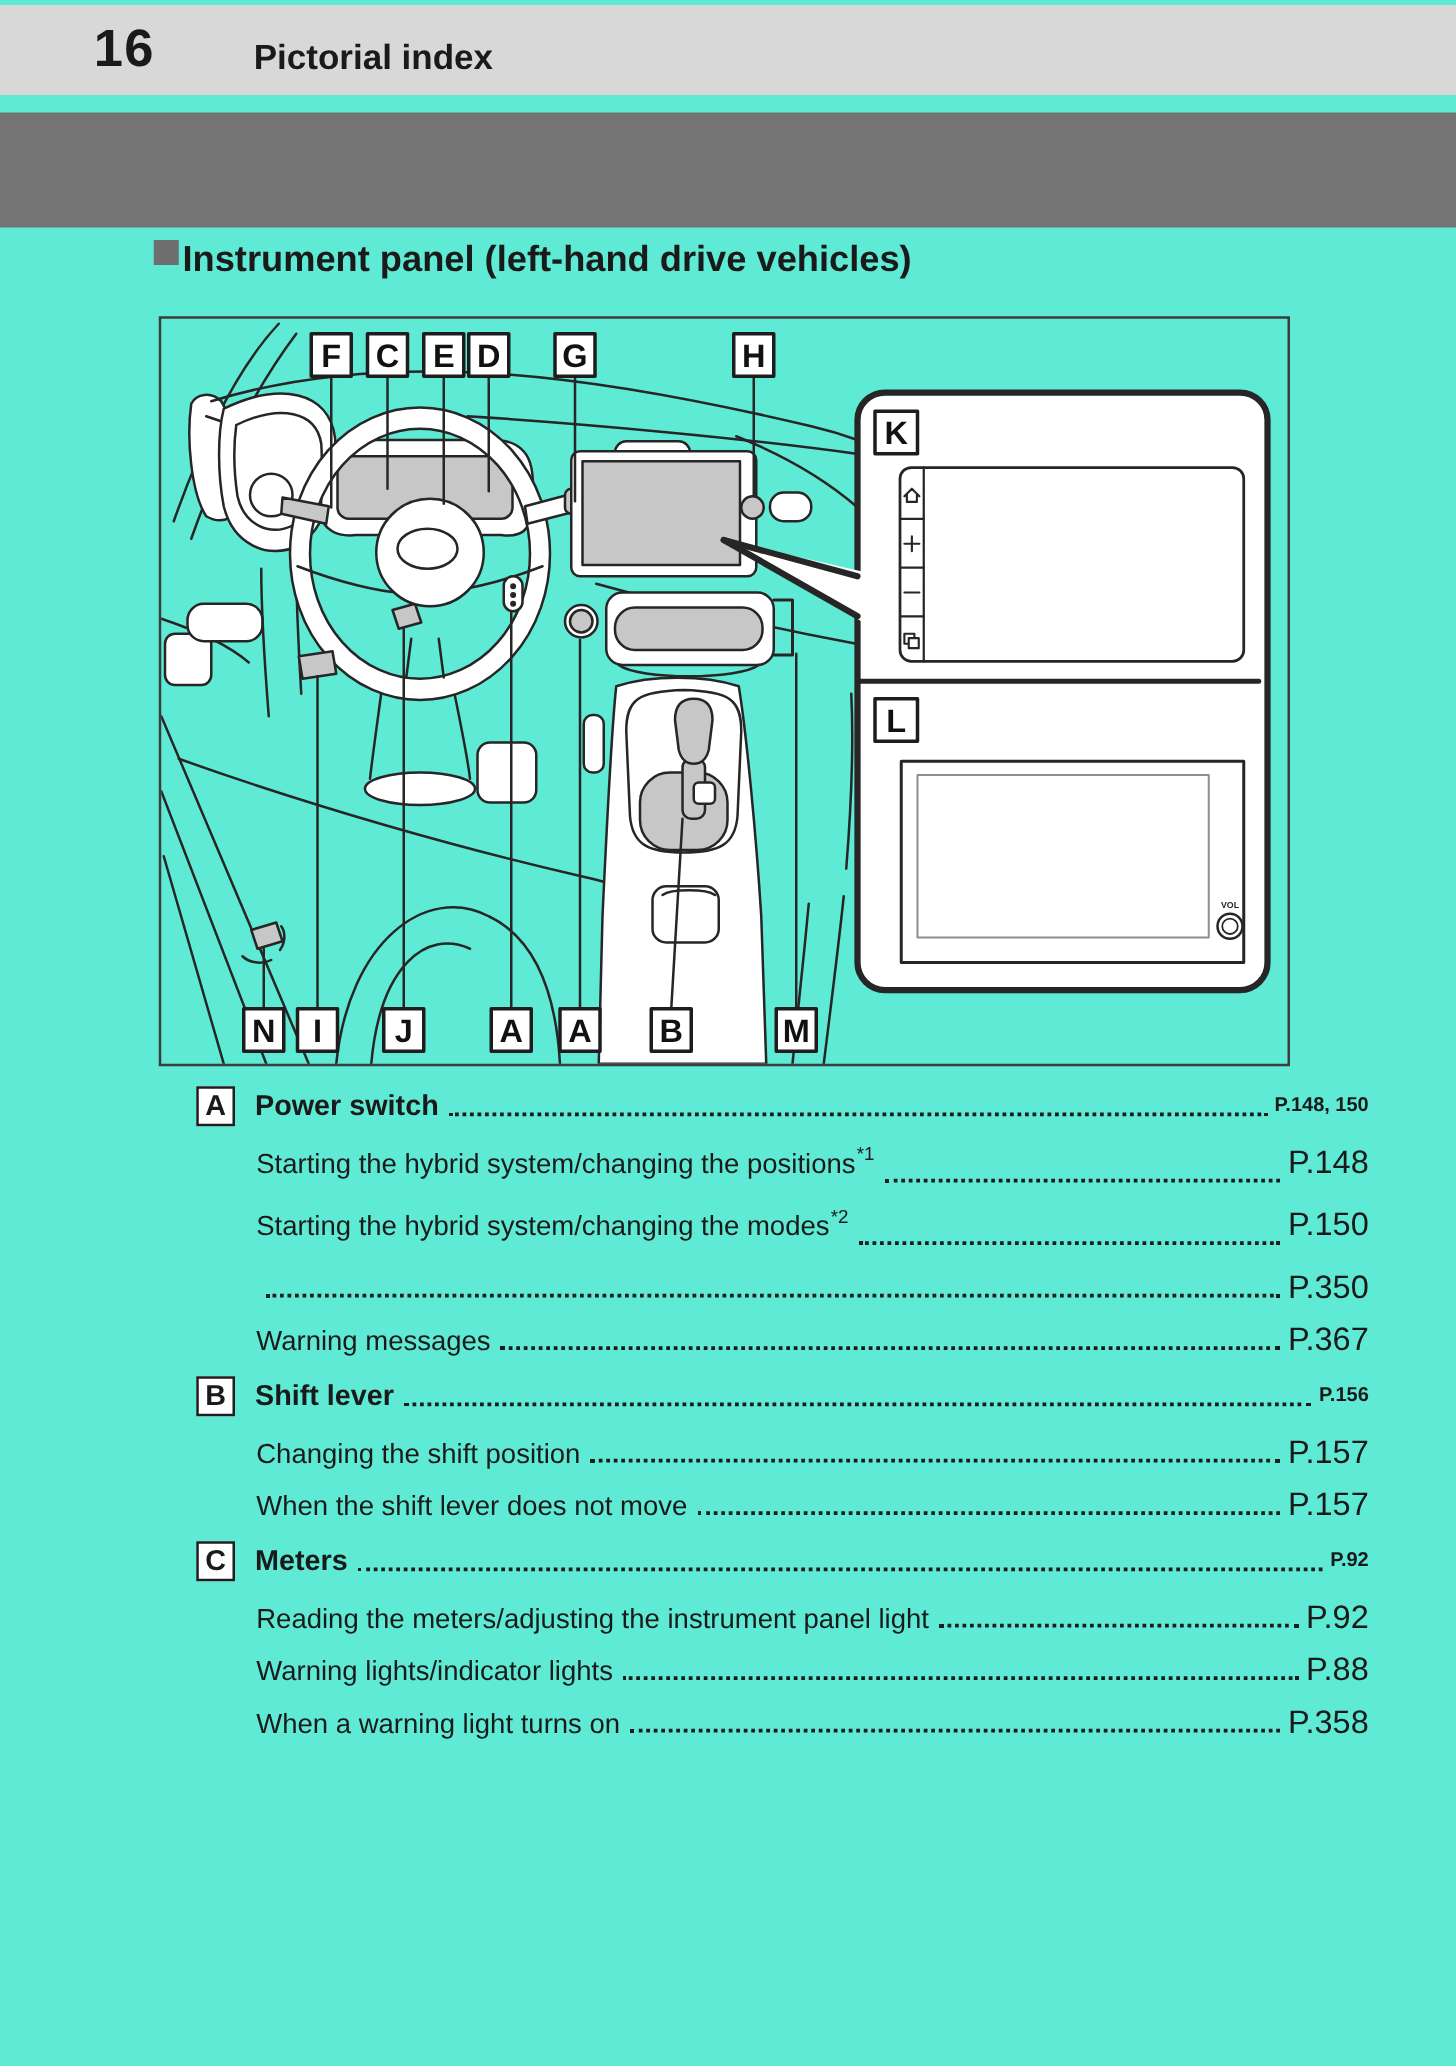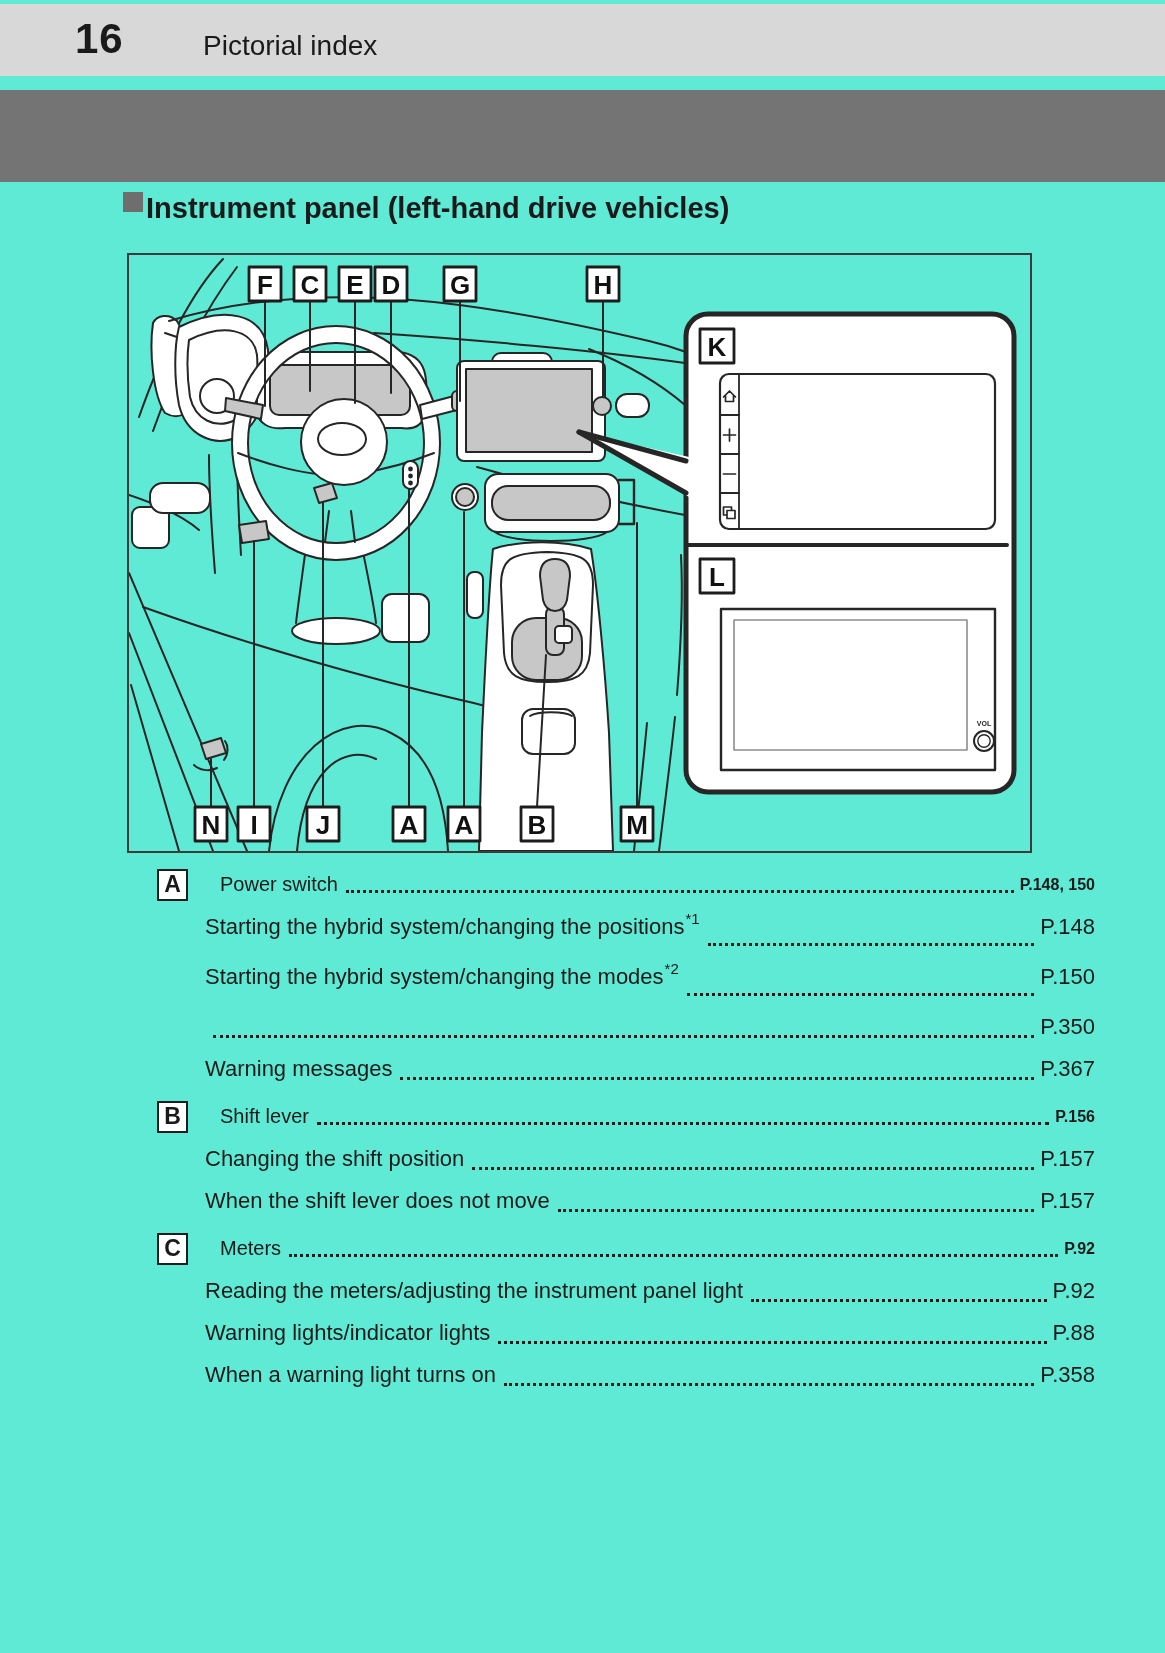--- a/index.html
+++ b/index.html
@@ -1,45 +1,45 @@
 <!DOCTYPE html>
 <html><head>
 <meta charset="utf-8">
 <style>
   html,body{margin:0;padding:0;background:#fff;}
   .page{position:relative;width:1165px;height:1653px;background:#5eead4;overflow:hidden;
         font-family:"Liberation Sans",sans-serif;color:#1a1a1a;}
   
   .topbar{position:absolute;left:0;top:4px;width:1165px;height:72px;background:#d8d8d8;}
   .topbar .pagenum{position:absolute;left:75px;top:11px;font-size:42px;font-weight:bold;letter-spacing:1px;}
-  .topbar .htitle{position:absolute;left:203px;top:26px;font-size:28px;font-weight:normal;}
+  .topbar .htitle{position:absolute;left:203px;top:26px;font-size:28px;font-weight:bold;}
   .band{position:absolute;left:0;top:90px;width:1165px;height:92px;background:#747474;}
   
   .sechead{position:absolute;left:123px;top:192px;display:flex;}
   .sechead .bullet{width:20px;height:20px;background:#6e6e6e;margin-right:3px;flex:0 0 auto;}
   .sechead .stitle{font-size:29px;font-weight:bold;white-space:nowrap;}
   
   .diagram{position:absolute;left:127px;top:253px;width:901px;height:596px;border:2px solid #3c3c3c;box-sizing:content-box;}
   .diagram svg{display:block;width:901px;height:596px;}
   
   .index{position:absolute;left:157px;top:868px;width:938px;}
   .sec{margin:0;}
   .sec + .sec{margin-top:14px;}
   .t-row{display:flex;align-items:center;height:33px;margin-bottom:13px;}
   .lbox{flex:0 0 auto;width:27px;height:28px;border:2.5px solid #1d1d1d;display:flex;align-items:center;justify-content:center;
         font-size:23px;font-weight:bold;background:#fff;}
-  .t-label{margin-left:32px;font-size:20px;font-weight:normal;white-space:nowrap;}
+  .t-label{margin-left:16px;font-size:23px;font-weight:bold;white-space:nowrap;}
   .t-row .pg{font-weight:bold;}
   .s-row{display:flex;align-items:baseline;padding-left:48px;height:30px;margin-bottom:12px;font-size:22px;}
   .s-row.tall{height:38px;}
   .s-label{white-space:nowrap;text-align:center;}
   .sup{font-size:15px;position:relative;top:-10px;margin-left:1px;}
   .dots{flex:1 1 auto;min-width:14px;border-bottom:3.2px dotted #1c1c1c;margin:0 6px 0 8px;align-self:flex-end;margin-bottom:6px;}
   .t-row .dots{margin-bottom:8px;}
-  .pg{white-space:nowrap;font-size:22px;}
+  .pg{white-space:nowrap;font-size:26px;}
   .t-row .pg{font-size:16px;}
 </style>
 </head>
 <body>
 
 <div class="page">
 
   <div class="topbar">
     <span class="pagenum">16</span>
     <span class="htitle">Pictorial index</span>

